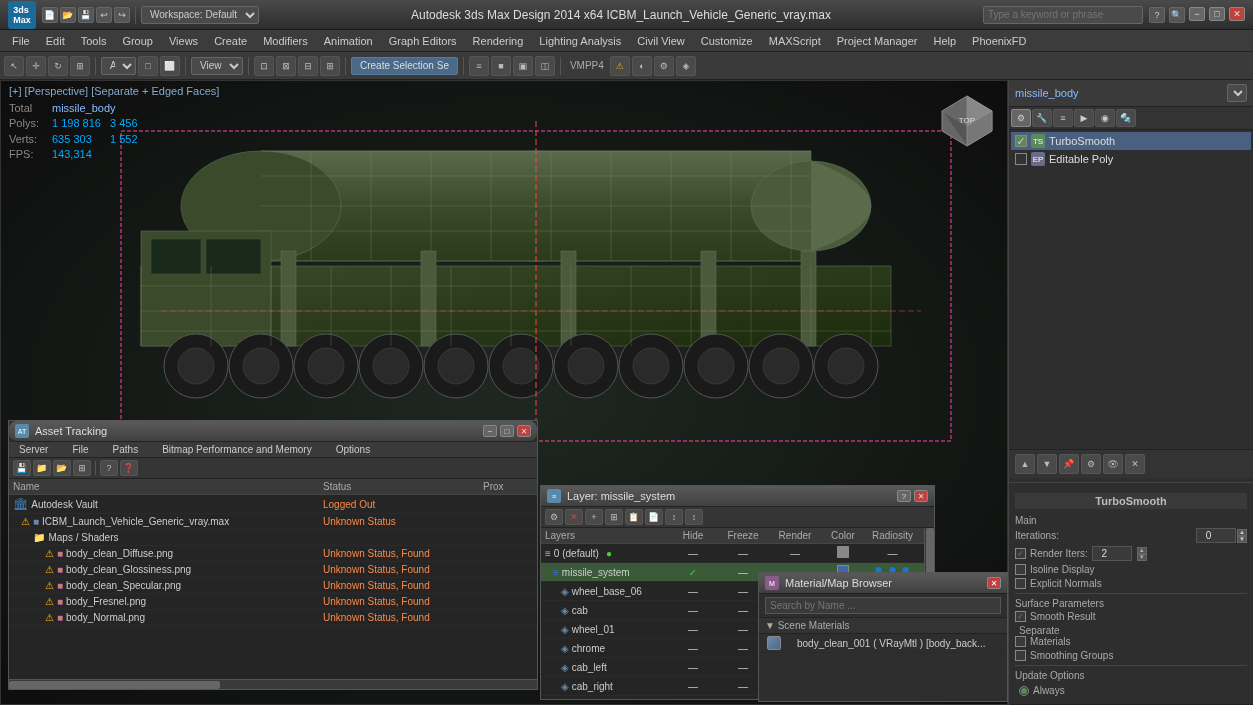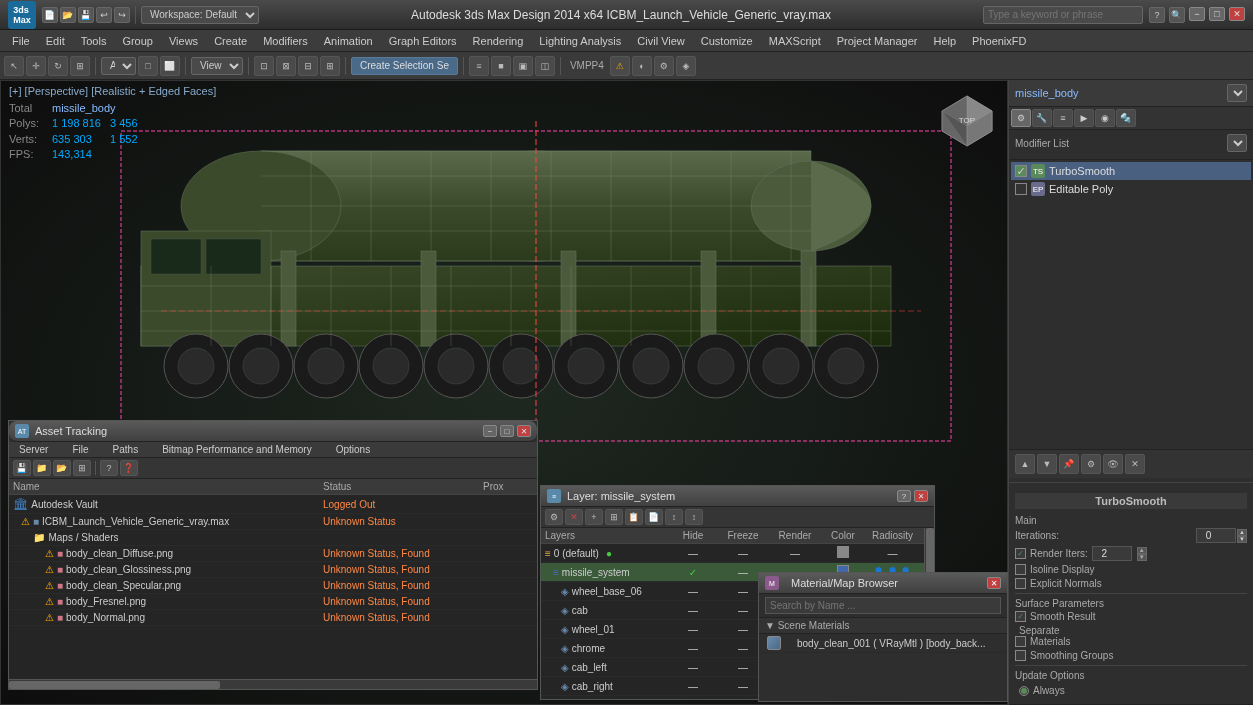--- a/index.html
+++ b/index.html
@@ -566,21 +566,21 @@
       border: 1px solid #555;
       z-index: 100;
       display: flex;
       flex-direction: column;
     }
     .mb-titlebar {
       background: linear-gradient(to bottom, #5a5a5a, #404040);
       padding: 3px 6px;
       display: flex;
       align-items: center;
-      gap: 12px;
+      gap: 6px;
       border-bottom: 1px solid #222;
       cursor: move;
     }
     .mb-logo {
       width: 14px; height: 14px;
       background: #8a5a8a;
       border-radius: 2px;
       display: flex; align-items: center; justify-content: center;
       font-size: 7px; color: white;
     }
@@ -721,21 +721,21 @@
   <span style="color:#aaa;font-size:10px;padding:0 4px;">VMPP4</span>
   <div class="toolbar-btn" style="color:#ffaa00;">⚠</div>
   <div class="toolbar-btn">◐</div>
   <div class="toolbar-btn">⚙</div>
   <div class="toolbar-btn">◈</div>
 </div>
 
 <div id="viewport">
   <div class="scene-bg"></div>
 
-  <div class="viewport-label">[+] [Perspective] [Realistic + Edged Faces]</div>
+  <div class="viewport-label">[+] [Perspective] [Separate + Edged Faces]</div>
 
   <div class="viewport-stats">
     <div class="stat-row">
       <span class="stat-label">Total</span>
       <span class="stat-val" style="color:#88bbff;">missile_body</span>
     </div>
     <div class="stat-row">
       <span class="stat-label">Polys:</span>
       <span class="stat-val">1 198 816</span>
       <span class="stat-val2">3 456</span>
@@ -870,26 +870,20 @@
 
   <div class="panel-tab-row">
     <div class="panel-tab active">⚙</div>
     <div class="panel-tab">🔧</div>
     <div class="panel-tab">≡</div>
     <div class="panel-tab">▶</div>
     <div class="panel-tab">◉</div>
     <div class="panel-tab">🔩</div>
   </div>
 
-  <div class="modifier-section">
-    <div class="modifier-label">
-      <span>Modifier List</span>
-      <select class="toolbar-dropdown" style="width:20px;padding:0;"><option>▼</option></select>
-    </div>
-  </div>
 
   <div class="modifier-list">
     <div class="modifier-item selected">
       <div class="modifier-checkbox checked">✓</div>
       <div class="modifier-icon" style="background:#5a8a5a;font-size:8px;color:white;">TS</div>
       <span style="color:#ddd;font-size:11px;">TurboSmooth</span>
     </div>
     <div class="modifier-item">
       <div class="modifier-checkbox"></div>
       <div class="modifier-icon" style="background:#6a6a8a;font-size:8px;color:white;">EP</div>

